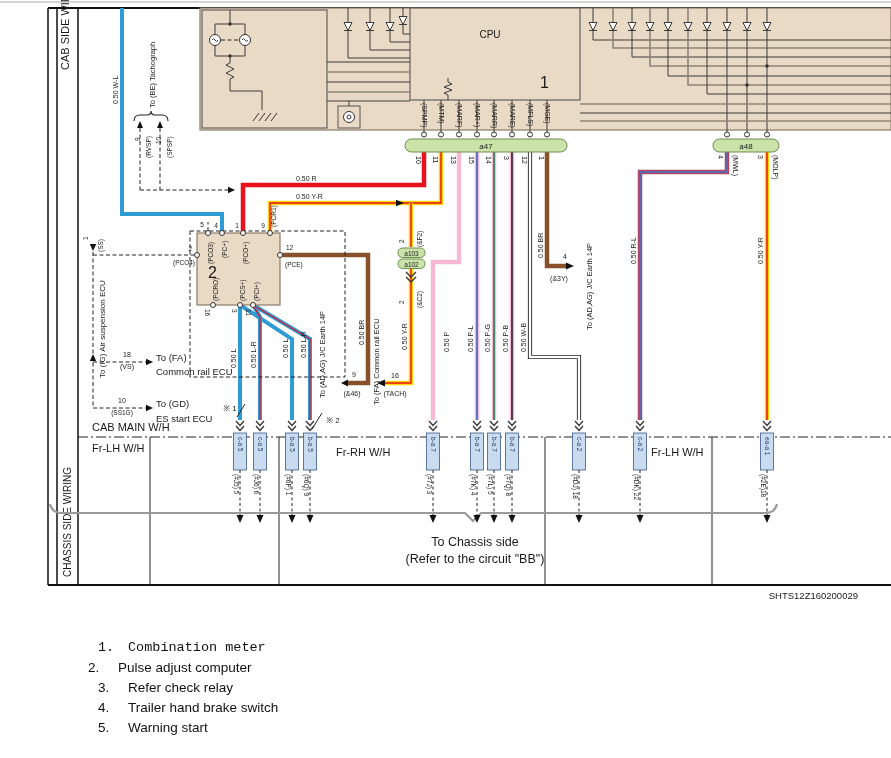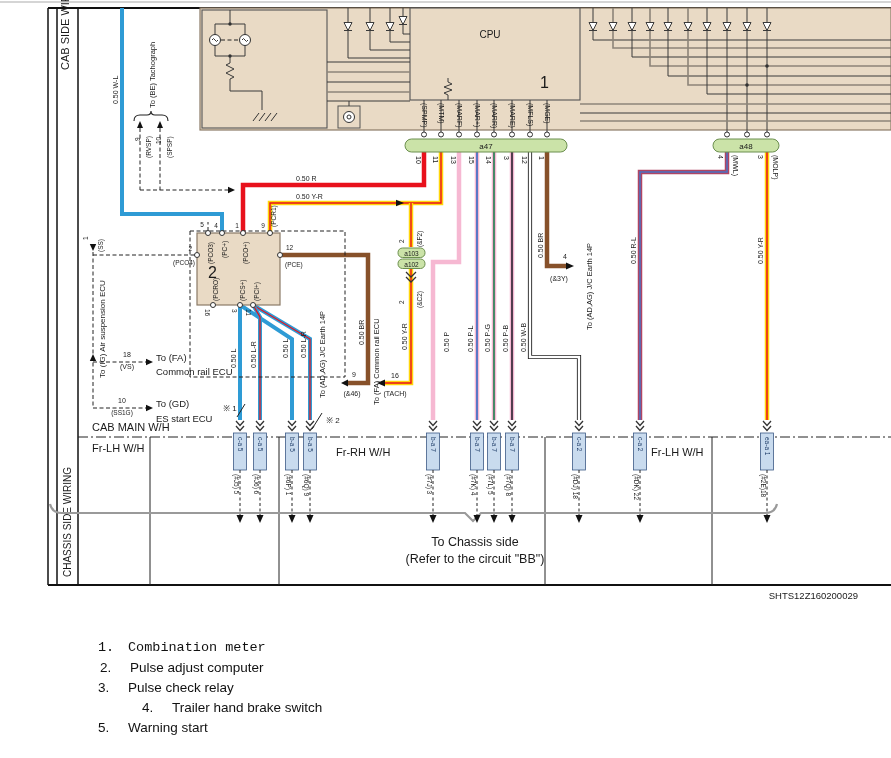--- a/index.html
+++ b/index.html
@@ -427,17 +427,17 @@
     <use href="#drop" transform="translate(494,470)"></use>
     <use href="#drop" transform="translate(512,470)"></use>
     <use href="#drop" transform="translate(579,470)"></use>
     <use href="#drop" transform="translate(640,470)"></use>
     <use href="#drop" transform="translate(767,470)"></use>
   </g>
 </svg>
 
 
 <div class="lrow" style="left:98px;top:640px;font-family:Liberation Mono, monospace;"><span class="no">1.</span><span>Combination meter</span></div>
-<div class="lrow" style="left:100px;top:660px;"><span class="no">2.</span><span>Pulse adjust computer</span></div>
-<div class="lrow" style="left:98px;top:680px;"><span class="no">3.</span><span>Pulse check relay</span></div>
-<div class="lrow" style="left:98px;top:700px;margin-left:44px;"><span class="no">4.</span><span>Trailer hand brake switch</span></div>
+<div class="lrow" style="left:88px;top:660px;"><span class="no">2.</span><span>Pulse adjust computer</span></div>
+<div class="lrow" style="left:98px;top:680px;"><span class="no">3.</span><span>Refer check relay</span></div>
+<div class="lrow" style="left:98px;top:700px;"><span class="no">4.</span><span>Trailer hand brake switch</span></div>
 <div class="lrow" style="left:98px;top:720px;"><span class="no">5.</span><span>Warning start</span></div>
 </div>
 
 </body></html>

